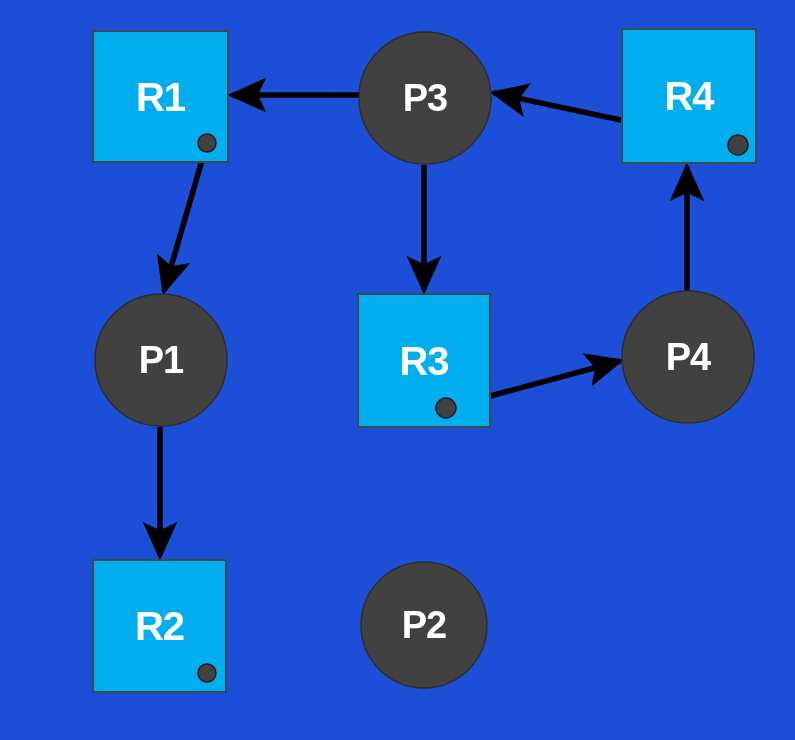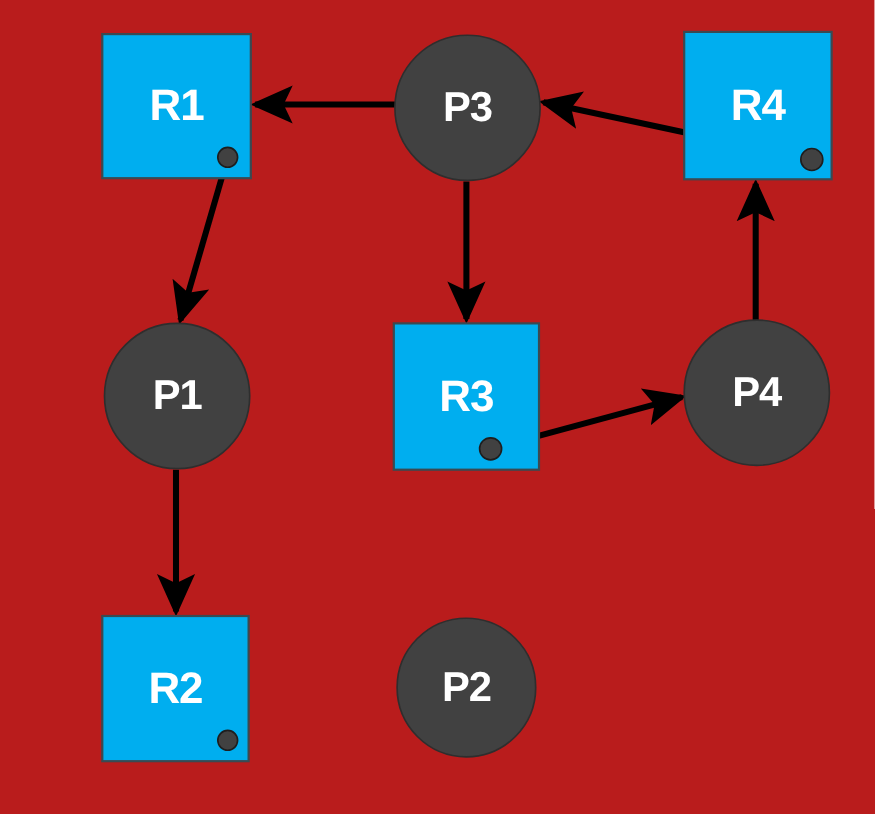--- a/index.html
+++ b/index.html
@@ -11,21 +11,21 @@
   body {
     width: 795px;
     height: 740px;
     font-family: "Liberation Sans", sans-serif;
     overflow: hidden;
   }
   #graph-canvas {
     position: relative;
     width: 795px;
     height: 740px;
-    background: #b91c1c;
+    background: #1d4ed8;
   }
   #graph-svg {
     position: absolute;
     left: 0;
     top: 0;
     width: 795px;
     height: 740px;
     display: block;
   }
   .node-label {

